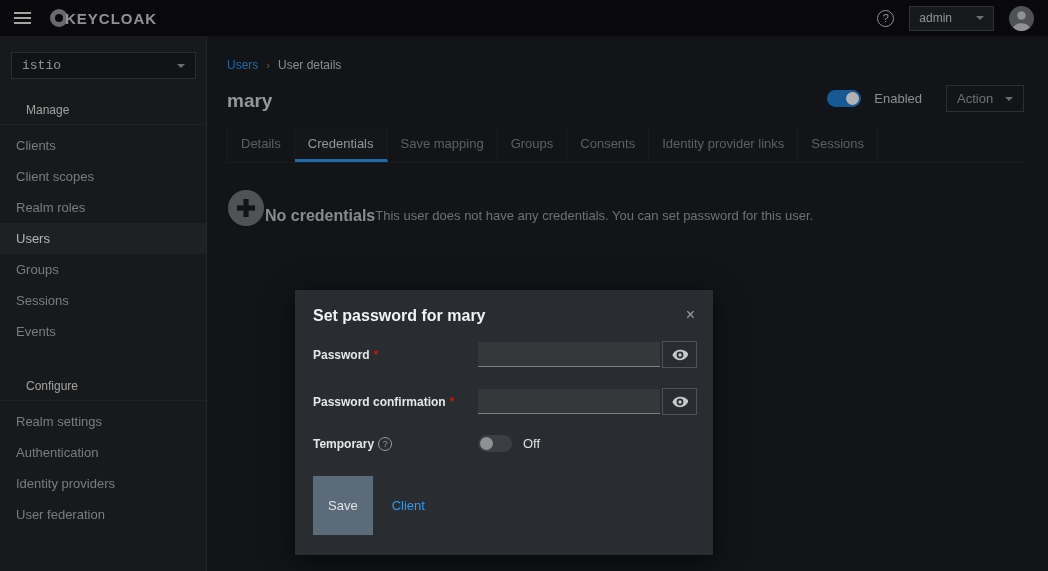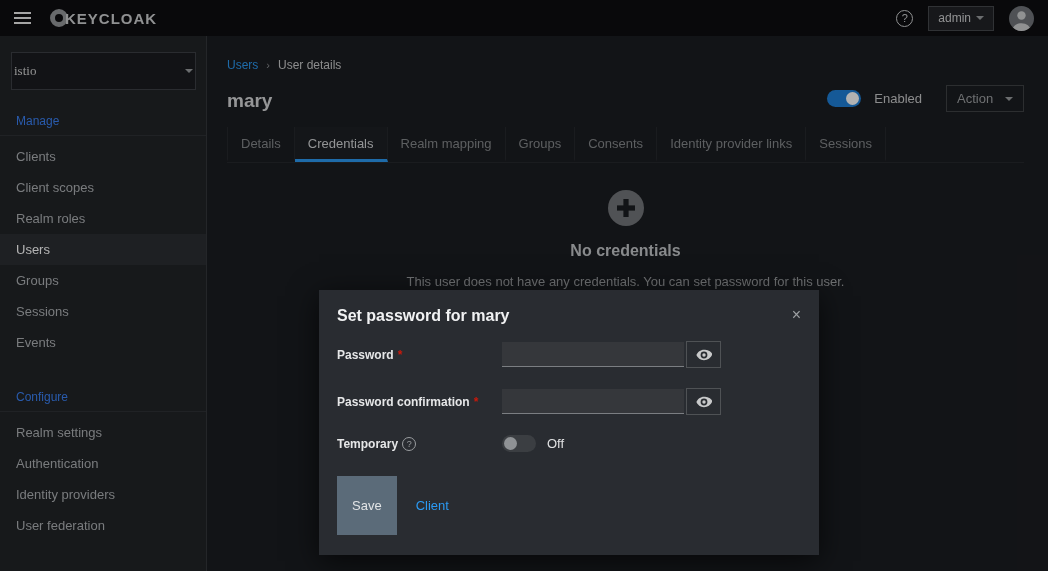--- a/index.html
+++ b/index.html
@@ -19,32 +19,32 @@
     display:flex; flex-direction:column; justify-content:center; align-items:center; gap:3px; }
   .hamburger span { display:block; width:17px; height:2px; background:#ededed; }
   .brand { display:flex; align-items:center; margin-left:6px; cursor:pointer; }
   .brand-icon { width:18px; height:18px; border-radius:50%; border:5px solid #96989b;
     background:#0d0e10; display:inline-block; margin-right:-3px; }
   .brand-text { font-size:15px; font-weight:bold; letter-spacing:1px; color:#cfd0d2; }
   .masthead-right { margin-left:auto; display:flex; align-items:center; gap:15px; }
   .help-icon { width:17px; height:17px; border:1px solid #cfd0d2; border-radius:50%;
     color:#cfd0d2; font-size:11px; display:flex; align-items:center; justify-content:center; cursor:pointer; }
   .user-dropdown { height:25px; background:#212327; border:1px solid #45484c; color:#cfd0d2;
-    font-size:12px; font-family:inherit; display:flex; align-items:center; gap:5px; padding:0 9px; cursor:pointer; }
+    font-size:12px; font-family:inherit; display:flex; align-items:center; gap:24px; padding:0 9px; cursor:pointer; }
   .caret-down { width:0; height:0; border-left:4px solid transparent; border-right:4px solid transparent;
     border-top:4px solid #9a9da0; display:inline-block; }
   .avatar { width:25px; height:25px; border-radius:50%; background:#71757a; overflow:hidden;
     display:flex; align-items:flex-end; justify-content:center; cursor:pointer; }
   
   .layout { display:flex; height:535px; }
   .sidebar { width:207px; background:#212428; border-right:1px solid #34373b; flex:none; }
-  .realm-selector { margin:16px 11px 8px; width:185px; height:38px; background:#1a1c20;
-    border:1px solid #3d4045; color:#d2d2d2; font-size:13px; font-family:Liberation Serif, serif;
-    display:flex; align-items:center; justify-content:space-between; padding:0 2px; cursor:pointer; }
-  .section-label { padding:16px 16px 7px; font-size:12px; color:#3b82f6; border-bottom:1px solid #2e3135; }
+  .realm-selector { margin:16px 11px 8px; width:185px; height:27px; background:#1a1c20;
+    border:1px solid #3d4045; color:#d2d2d2; font-size:13px; font-family:Liberation Mono, monospace;
+    display:flex; align-items:center; justify-content:space-between; padding:0 10px; cursor:pointer; }
+  .section-label { padding:16px 26px 7px; font-size:12px; color:#e5e5e5; border-bottom:1px solid #2e3135; }
   .nav-list { padding-top:5px; }
   .nav-item { padding:8px 16px; font-size:13px; color:#aeb1b4; cursor:pointer; }
   .nav-item.active { background:#2b2e33; color:#fff; }
   .sidebar-section + .sidebar-section { margin-top:16px; }
   
   .content { flex:1; padding:0 24px 0 20px; position:relative; }
   .breadcrumb { padding-top:22px; display:flex; align-items:center; gap:8px; font-size:12px; }
   .breadcrumb-link { color:#2b9af3; cursor:pointer; text-decoration:none; }
   .breadcrumb-sep { color:#8a8d90; font-size:11px; }
   .breadcrumb-current { color:#c8c9ca; }
@@ -57,26 +57,26 @@
   .action-dropdown { width:78px; height:27px; border:1px solid #3f4246; background:transparent; color:#9ea1a4;
     font-size:13px; font-family:inherit; display:flex; align-items:center; justify-content:space-between;
     padding:0 10px; cursor:pointer; margin-left:11px; }
   
   .tabs { display:flex; margin-top:15px; border-bottom:1px solid #26292d; }
   .tab { padding:9px 13px 8px; font-size:13px; color:#85888b; cursor:pointer;
     border-right:1px solid #26292d; border-bottom:3px solid transparent;text-align:center; }
   .tab:first-child { border-left:1px solid #26292d; }
   .tab.active { background:#1d2024; color:#d2d4d6; border-bottom:3px solid #2b9af3; }
   
-  .empty-state { margin-top:26px; display:flex; flex-direction:column; align-items:center; text-align:center; }
+  .empty-state { margin-top:26px; display:flex; flex-direction:row; align-items:center; text-align:center; }
   .empty-title { margin-top:15px; font-size:16px; font-weight:600; color:#c3c6c9; }
   .empty-desc { margin-top:14px; font-size:13px; color:#9ea1a4; }
   
   .backdrop { position:absolute; inset:0; background:rgba(0,0,0,0.30); z-index:40; }
-  .modal { position:absolute; left:319px; top:290px; width:500px; background:#292c31; z-index:50;
+  .modal { position:absolute; left:295px; top:290px; width:418px; background:#292c31; z-index:50;
     box-shadow:0 6px 28px rgba(0,0,0,0.65); }
   .modal-header { display:flex; align-items:flex-start; padding:17px 18px 14px; }
   .modal-title { font-size:16px; font-weight:bold; color:#f1f2f3; }
   .modal-close { margin-left:auto; background:none; border:0; color:#9ea1a4; font-size:16px;
     cursor:pointer; line-height:1; font-family:inherit; }
   .modal-body { padding:2px 18px 0; }
   .form-row { display:flex; align-items:center; margin-bottom:20px; }
   .form-label { width:165px; font-size:12px; font-weight:bold; color:#e6e7e8;
     display:flex; align-items:center; gap:4px; flex:none; }
   .required { color:#c9190b; font-size:12px; }
@@ -174,21 +174,21 @@
           <button class="action-dropdown">
             <span>Action</span>
             <span class="caret-down"></span>
           </button>
         </div>
       </div>
 
       <div class="tabs">
         <div class="tab">Details</div>
         <div class="tab active">Credentials</div>
-        <div class="tab">Realm mapping</div>
+        <div class="tab">Save mapping</div>
         <div class="tab">Groups</div>
         <div class="tab">Consents</div>
         <div class="tab">Identity provider links</div>
         <div class="tab">Sessions</div>
       </div>
 
       <div class="empty-state">
         <svg width="38" height="38" viewBox="0 0 38 38">
           <circle cx="19" cy="19" r="18" fill="#73767a"></circle>
           <rect x="10" y="16.4" width="18" height="5.2" fill="#1b1d21"></rect>

